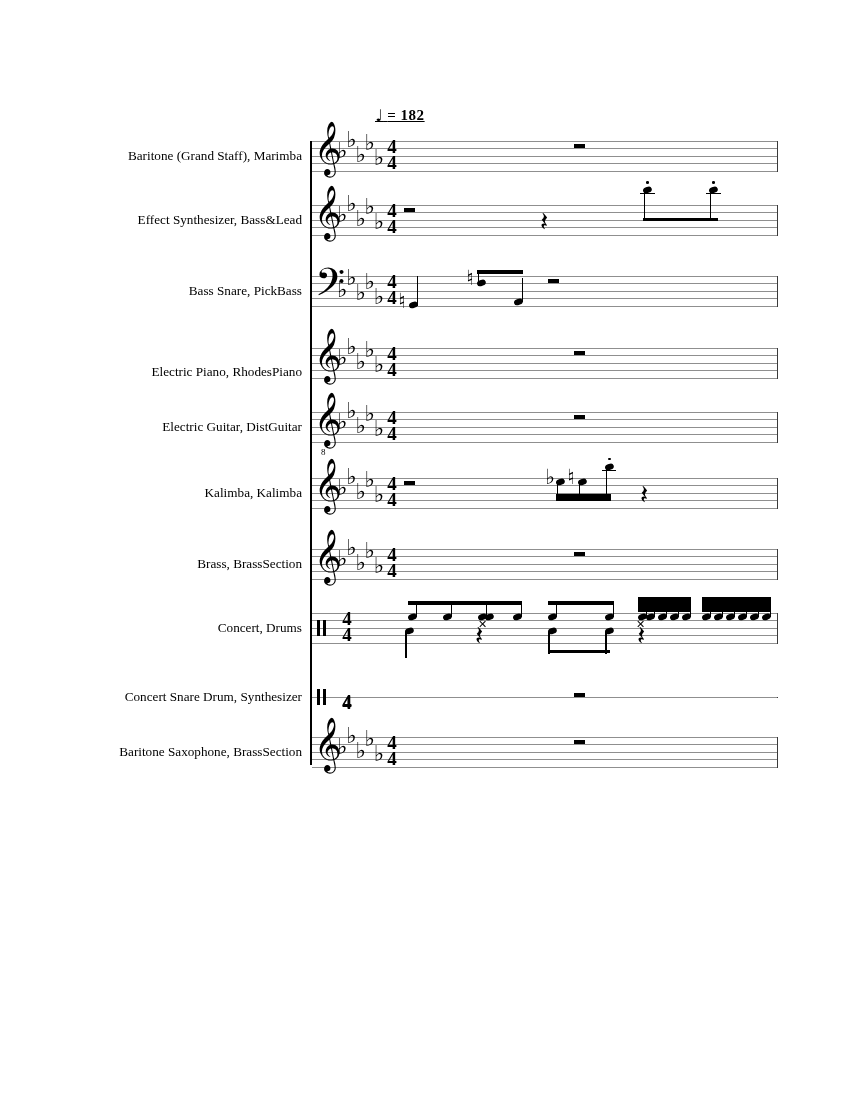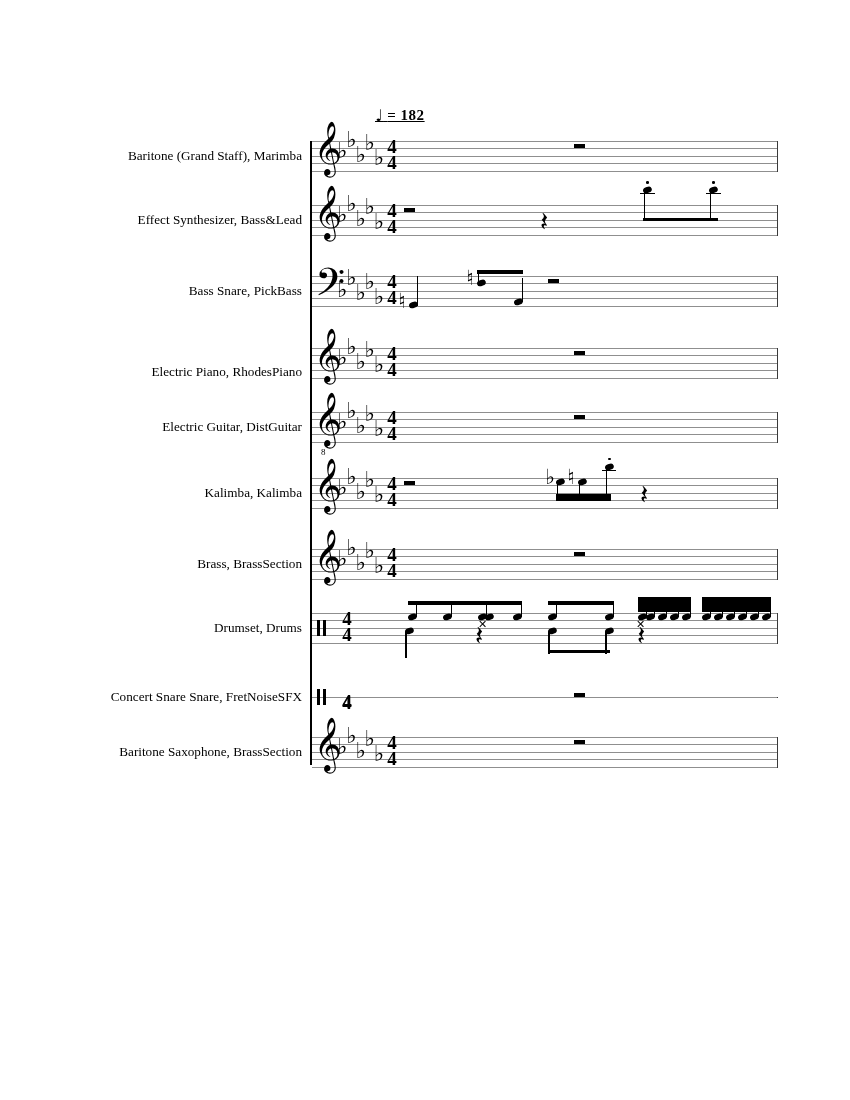--- a/index.html
+++ b/index.html
@@ -295,30 +295,30 @@
       <div class="timesig" style="left:385px; top:547px; width:14px;">4</div>
       <div class="timesig" style="left:385px; top:562.8px; width:14px;">4</div>
       <div class="barline dark" style="left:777px; top:549px; height:30.6px;"></div>
       <div class="staff" style="left:312px; top:613px; width:465px; height:30.6px;">
         <div class="staff-line" style="top:0px;"></div>
         <div class="staff-line" style="top:7.4px;"></div>
         <div class="staff-line" style="top:14.8px;"></div>
         <div class="staff-line" style="top:22.200000000000003px;"></div>
         <div class="staff-line" style="top:29.6px;"></div>
       </div>
-      <div class="inst-label" style="left:0px; top:620.8px; width:302px;">Drumset, Drums</div>
+      <div class="inst-label" style="left:0px; top:620.8px; width:302px;">Concert, Drums</div>
       <div style="position:absolute; left:317px; top:619.8px; width:3.3px; height:16px; background:#000;"></div>
       <div style="position:absolute; left:323px; top:619.8px; width:3.3px; height:16px; background:#000;"></div>
       <div class="timesig" style="left:340px; top:611px; width:14px;">4</div>
       <div class="timesig" style="left:340px; top:626.8px; width:14px;">4</div>
       <div class="barline dark" style="left:777px; top:613px; height:30.6px;"></div>
       <div class="staff" style="left:312px; top:697px; width:465px; height:1px;">
         <div class="staff-line" style="top:0px;"></div>
       </div>
-      <div class="inst-label" style="left:0px; top:690px; width:302px;">Concert Snare Snare, FretNoiseSFX</div>
+      <div class="inst-label" style="left:0px; top:690px; width:302px;">Concert Snare Drum, Synthesizer</div>
       <div style="position:absolute; left:317px; top:689px; width:3.3px; height:16px; background:#000;"></div>
       <div style="position:absolute; left:323px; top:689px; width:3.3px; height:16px; background:#000;"></div>
       <div class="timesig" style="left:340px; top:695px; width:14px;">4</div>
       <div class="timesig" style="left:340px; top:694px; width:14px;">4</div>
       <div class="barline dark" style="left:777px; top:697px; height:1px;"></div>
       <div class="staff" style="left:312px; top:737px; width:465px; height:30.6px;">
         <div class="staff-line" style="top:0px;"></div>
         <div class="staff-line" style="top:7.4px;"></div>
         <div class="staff-line" style="top:14.8px;"></div>
         <div class="staff-line" style="top:22.200000000000003px;"></div>

